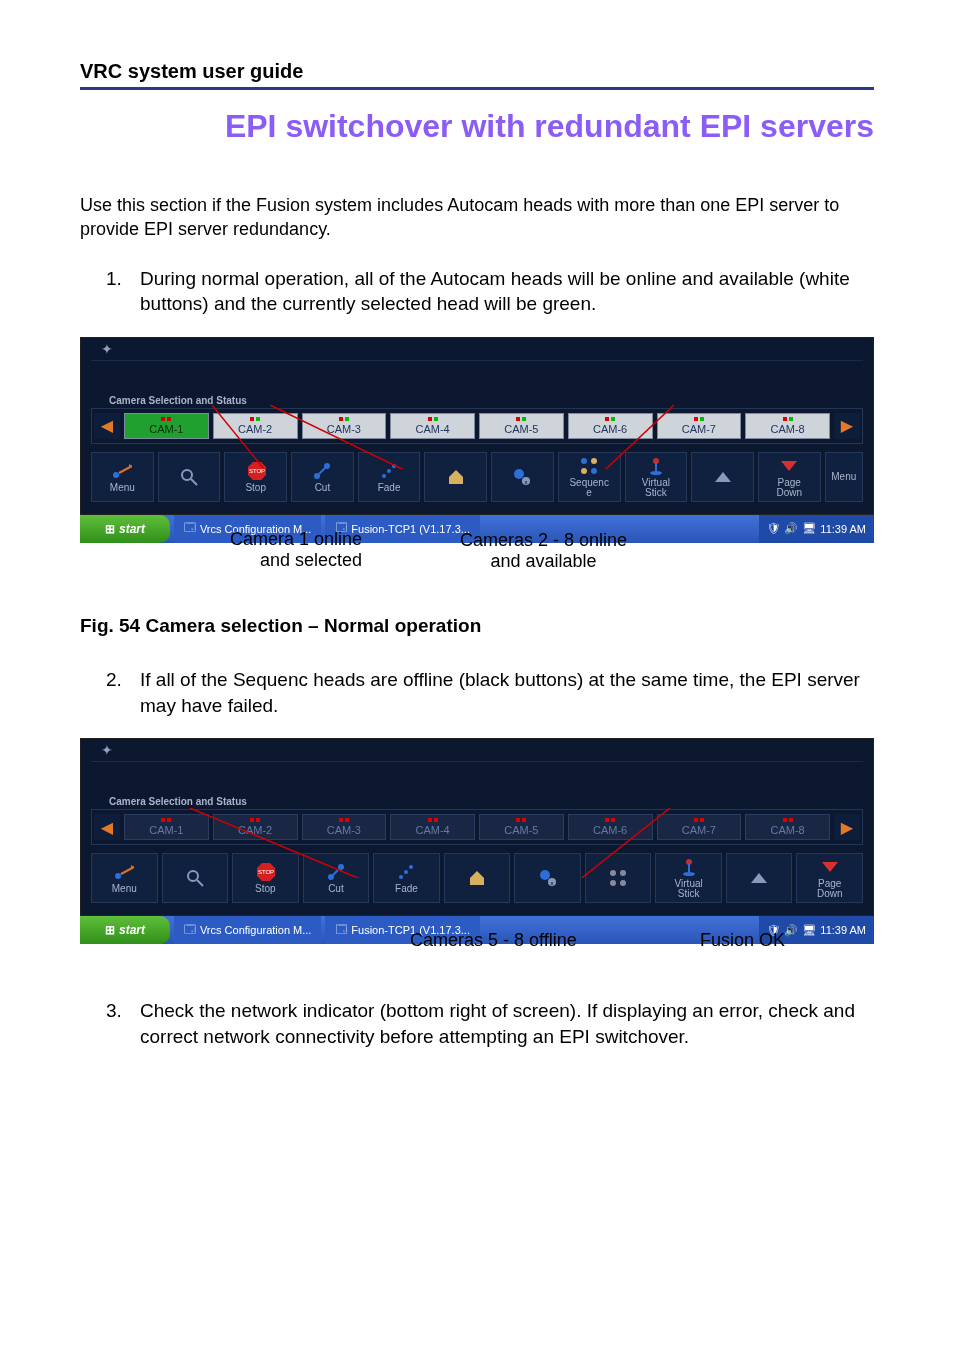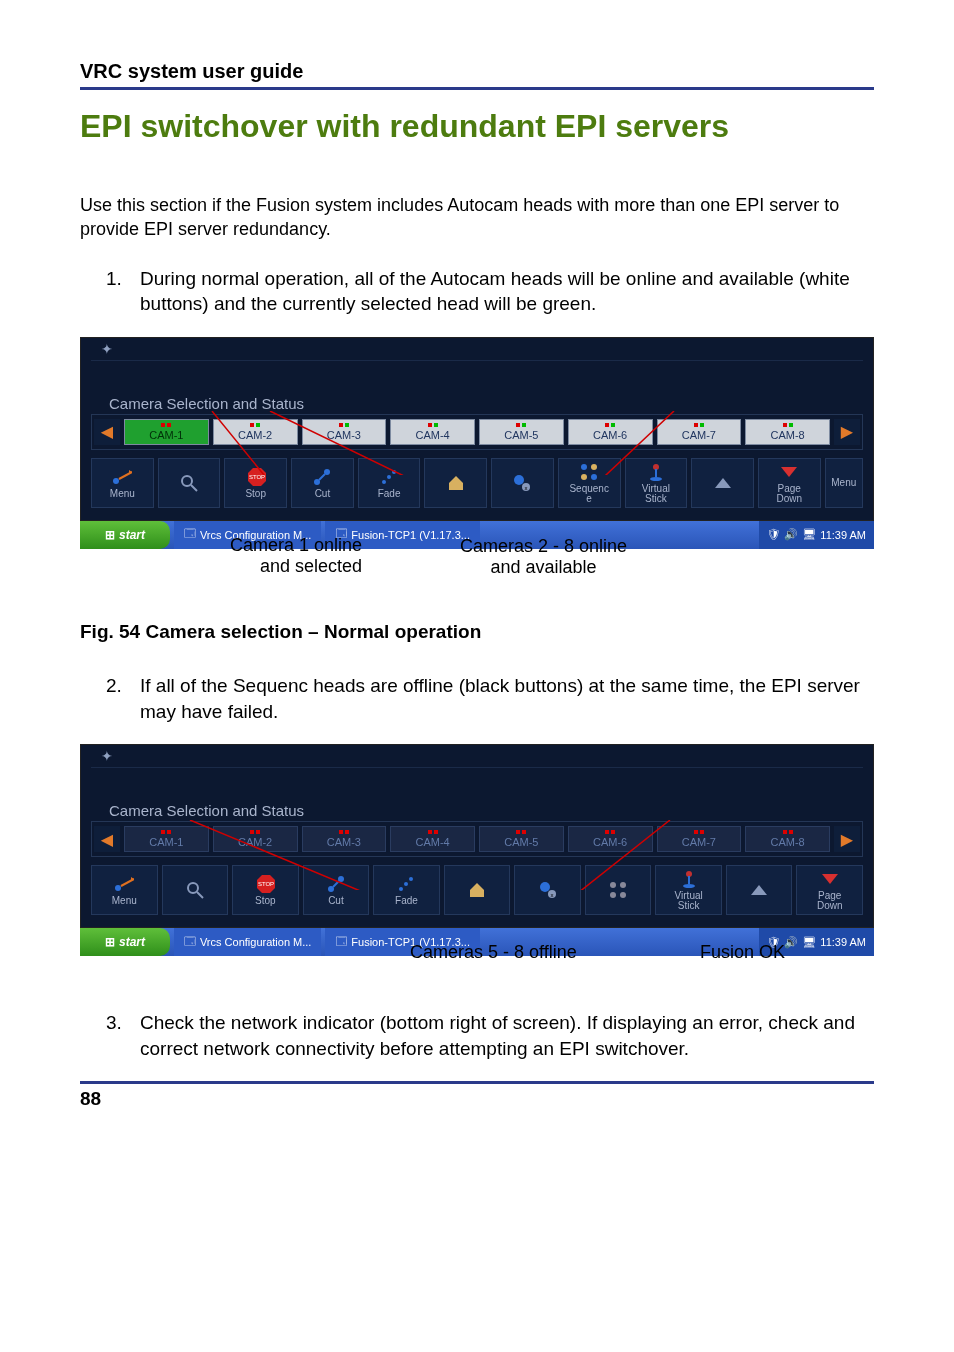--- a/index.html
+++ b/index.html
@@ -16,24 +16,25 @@
     box-sizing: border-box;
   }
   .header {
     font-weight: bold;
     font-size: 20px;
     padding-bottom: 4px;
     border-bottom: 3px solid #2a3a8a;
     margin-bottom: 18px;
   }
   h1.title {
-    color: #4d7c0f;
+    color: #8b5cf6;
     font-size: 32px;
     font-weight: bold;
     margin: 0 0 48px 0;
+    text-align: right;
   }
   .body-text {
     font-size: 18px;
     line-height: 1.35;
     margin: 12px 0 24px 0;
   }
   .list-item {
     display: flex;
     margin: 0 0 20px 0;
     font-size: 19px;
@@ -53,22 +54,23 @@
     margin: 12px 0 18px 0;
   }
   .app-frame {
     background: #0c1830;
     border: 1px solid #222;
     position: relative;
     box-sizing: border-box;
   }
   .section-label {
     color: #a9b4cc;
-    font-size: 15px;
+    font-size: 10px;
     padding: 34px 0 2px 28px;
+    font-weight: bold;
   }
   .cam-row {
     display: flex;
     align-items: center;
     border: 1px solid #243656;
     margin: 0 10px;
     padding: 4px 2px;
     box-sizing: border-box;
     gap: 4px;
   }
@@ -666,14 +668,13 @@
       <div class="anno-text" style="left:620px; top:0;">Fusion OK</div>
     </div>
 
   </div>
 
   <div class="list-item">
     <div class="list-num">3.</div>
     <div class="list-text">Check the network indicator (bottom right of screen). If displaying an error, check and correct network connectivity before attempting an EPI switchover.</div>
   </div>
 
-  <div class="page-num">88</div>
 </div>
 
 </body></html>

